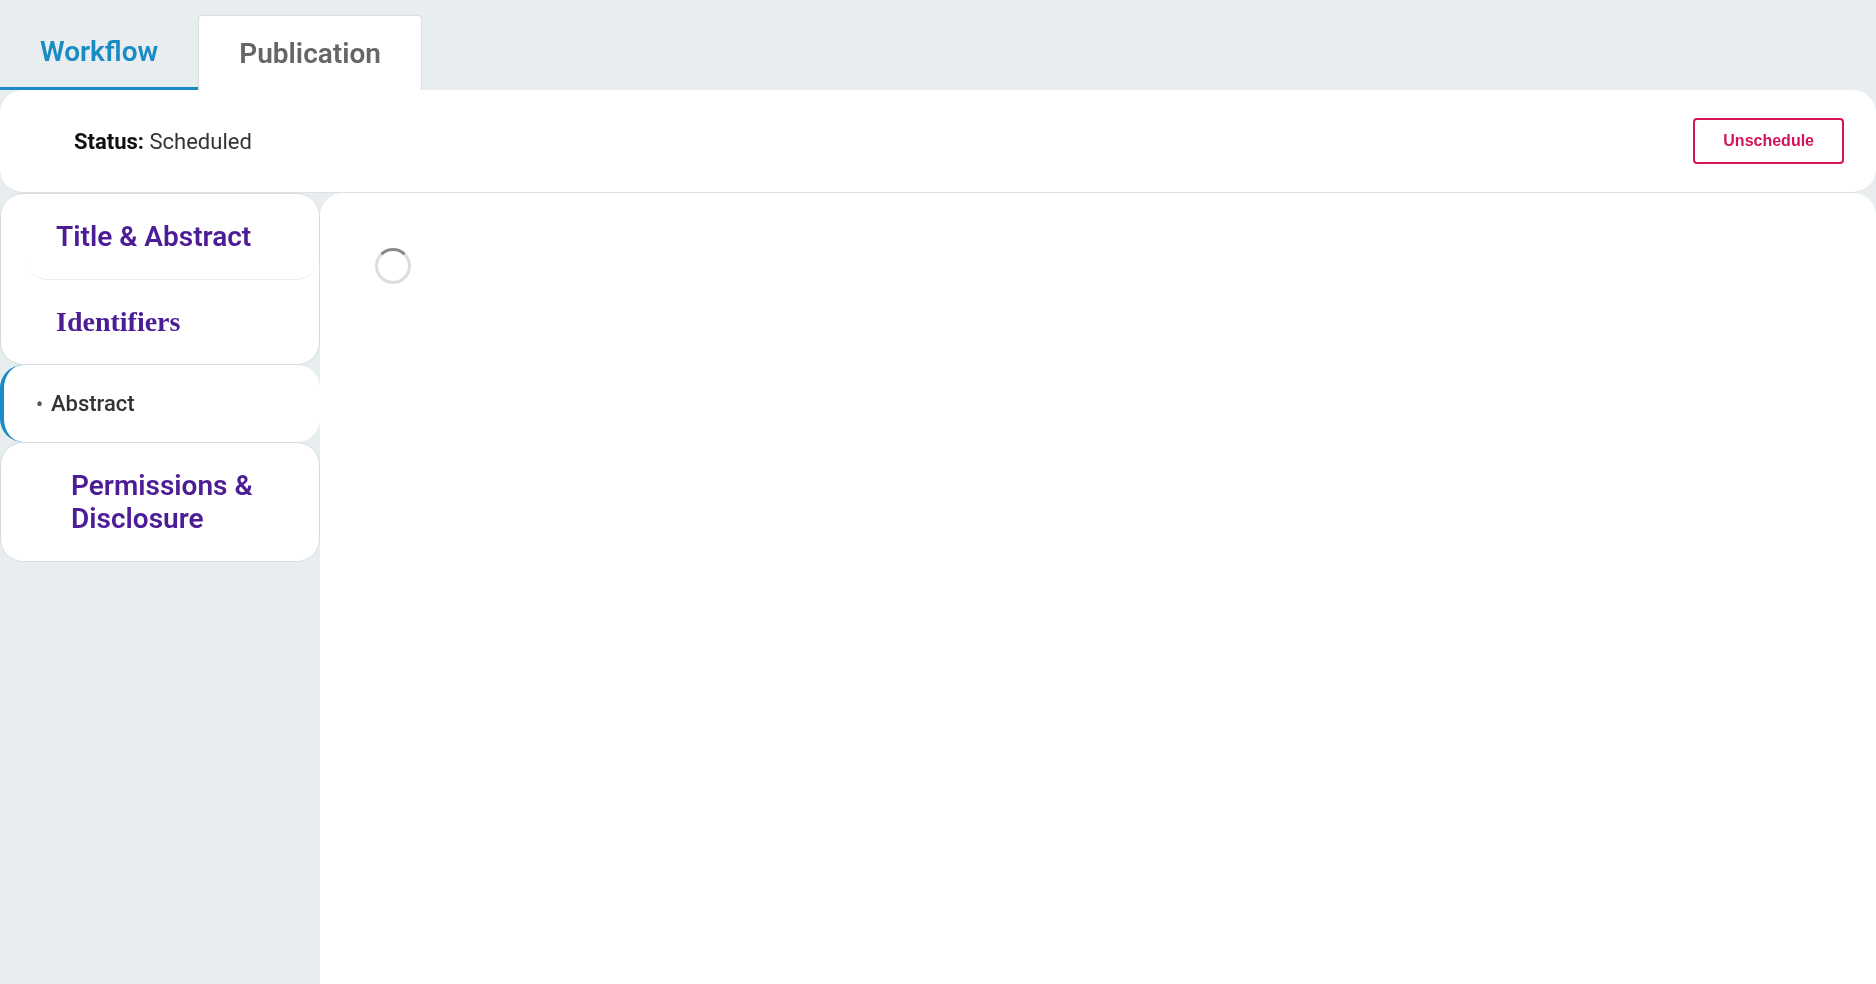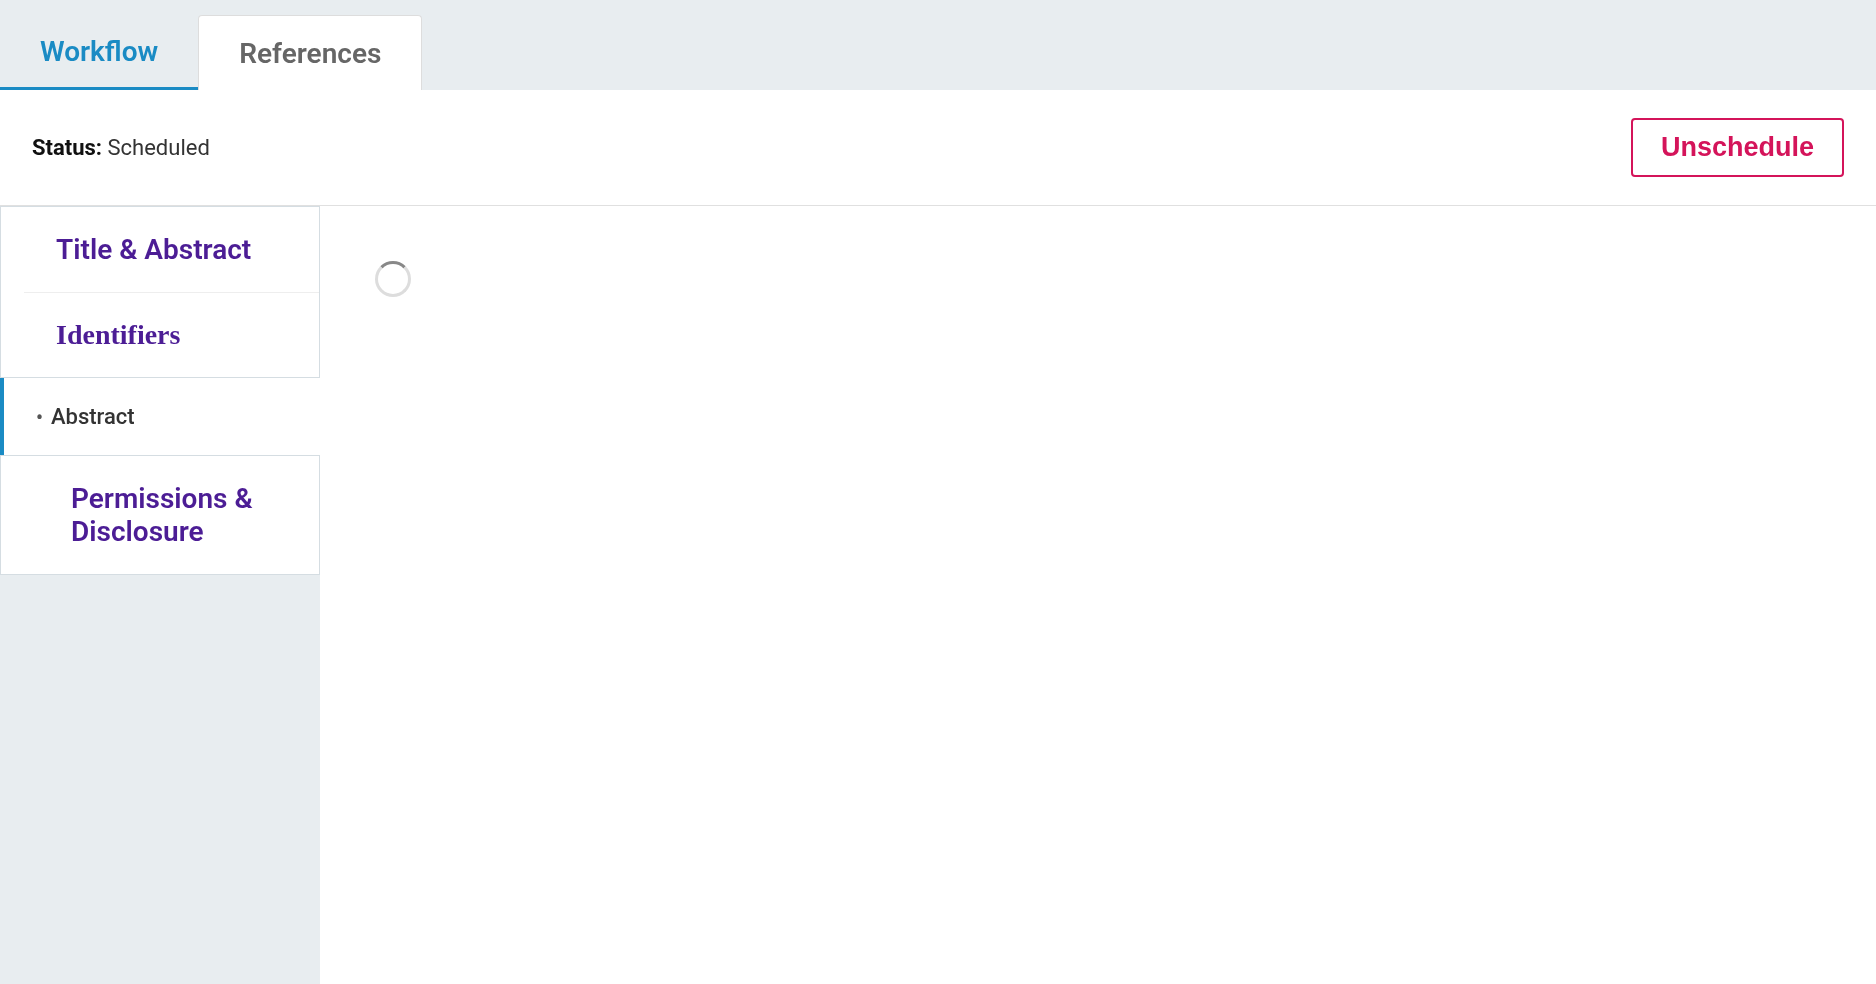--- a/index.html
+++ b/index.html
@@ -1,18 +1,19 @@
 <!DOCTYPE html>
 <html><head>
   <meta charset="utf-8">
   <style>
     * {
       box-sizing: border-box;
       margin: 0;
       padding: 0;
+      border-radius: 23px;
     }
 
     body {
       font-family: -apple-system, BlinkMacSystemFont, 'Segoe UI', Roboto, sans-serif;
       background-color: #e8edf0;
       width: 1876px;
       min-height: 984px;
     }
 
     
@@ -59,30 +60,31 @@
       padding: 28px 32px;
       display: flex;
       align-items: center;
       justify-content: space-between;
       border-bottom: 1px solid #e0e0e0;
     }
 
     .status-text {
       font-size: 22px;
       color: #333;
+      margin-left: 42px;
     }
 
     .status-text strong {
       font-weight: 700;
       color: #111;
     }
 
     .unschedule-btn {
       padding: 12px 28px;
-      font-size: 27px;
+      font-size: 16px;
       font-weight: 600;
       color: #d4145a;
       background: #fff;
       border: 2px solid #d4145a;
       border-radius: 4px;
       cursor: pointer;
     }
 
     
     .main-content {
@@ -171,21 +173,21 @@
     }
   </style>
 </head>
 <body>
 
 <div class="tab-bar">
   <div class="tab tab-workflow">
     <span>Workflow</span>
   </div>
   <div class="tab tab-publication">
-    <span>References</span>
+    <span>Publication</span>
   </div>
 </div>
 
 <div class="status-bar">
   <div class="status-text">
     <strong>Status:</strong>
     <span> Scheduled</span>
   </div>
   <button class="unschedule-btn">Unschedule</button>
 </div>

